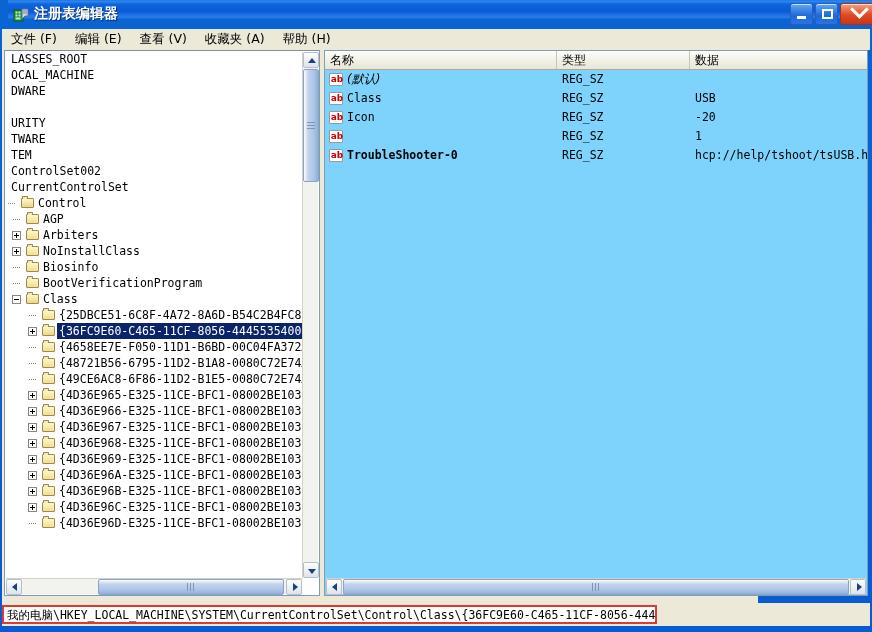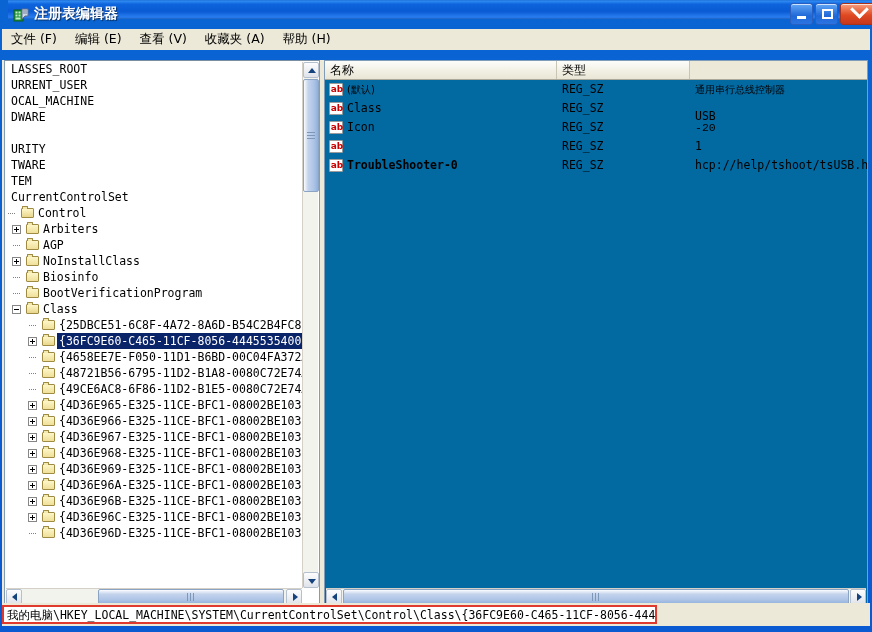--- a/index.html
+++ b/index.html
@@ -69,21 +69,21 @@
   }
   .menu-item{
     float:left;padding:3px 9px 3px 9px;
     color:#000;font-size:12.5px;line-height:14px;
     font-family:"DejaVu Sans","Liberation Sans",sans-serif;
     white-space:nowrap;cursor:default;
   }
 
   
   .client{
-    position:absolute;left:2px;top:60px;width:756px;height:553px;
+    position:absolute;left:2px;top:50px;width:756px;height:553px;
     background:#ece9d8;
     box-sizing:border-box;
   }
 
   
   .tree-pane{
     position:absolute;left:2px;top:0px;width:316px;height:546px;
     background:#ffffff;
     border:1px solid #7f9db9;
     border-top-color:#7b8fa3;
@@ -189,21 +189,21 @@
   .sb-thumb.horiz .sb-grip{margin-left:-4px;margin-top:-4px;width:8px;height:8px;}
   .sb-thumb.horiz .sb-grip:before{
     content:"";position:absolute;left:0;top:0;width:7px;height:8px;
     background:repeating-linear-gradient(to right,#7d97b8 0 1px,transparent 1px 3px);
   }
   .sb-track{position:absolute;background:#f3f3ed;}
 
   
   .list-pane{
     position:absolute;left:322px;top:0px;width:544px;height:546px;
-    background:#0369a1;border:1px solid #7f9db9;box-sizing:border-box;overflow:hidden;
+    background:#7dd3fc;border:1px solid #7f9db9;box-sizing:border-box;overflow:hidden;
   }
   .lv-header{
     position:absolute;left:0;top:0;right:0;height:19px;
     background:#ece9d8;border-bottom:1px solid #aca899;box-sizing:border-box;
   }
   .lv-col{
     position:absolute;top:0;height:18px;line-height:18px;
     background:linear-gradient(to bottom,#fdfdfb,#f1efe2 60%,#e9e6d6);
     border-right:1px solid #c9c5b4;box-sizing:border-box;
     padding-left:5px;color:#000;font-size:12px;
@@ -212,21 +212,21 @@
   }
   .lv-body{position:absolute;left:0;top:19px;right:0;bottom:0;overflow:hidden;}
   .lv-row{
     position:relative;height:19px;line-height:19px;white-space:nowrap;cursor:default;
   }
   .lv-cell{
     position:absolute;top:0;height:19px;line-height:19px;
     font-family:"DejaVu Sans Mono","Liberation Mono",monospace;
     font-size:11.5px;color:#000;white-space:nowrap;overflow:hidden;
   }
-  .lv-cell.cjk{font-family:"DejaVu Sans","Liberation Sans",sans-serif;font-size:10px;}
+  .lv-cell.cjk{font-family:"DejaVu Sans","Liberation Sans",sans-serif;font-size:12px;font-style:italic;}
   .ab-icon{
     position:absolute;left:4px;top:3px;width:14px;height:13px;
     background:#ffffff;border:1px solid #9a9a9a;box-sizing:border-box;
     border-radius:1px;
   }
   .ab-icon:before{
     content:"ab";position:absolute;left:0;top:-1px;width:14px;
     text-align:center;color:#cc0000;font-size:9px;font-weight:bold;
     line-height:13px;font-family:"DejaVu Sans","Liberation Sans",sans-serif;
   }
@@ -309,31 +309,31 @@
       <div class="menu-item">查看 (V)</div>
       <div class="menu-item">收藏夹 (A)</div>
       <div class="menu-item">帮助 (H)</div>
     </div>
 
     <div class="client">
 
       <div class="tree-pane">
         <div class="tree-vp" id="tree-viewport">
             <div class="tree-row"><span class="spacer" style="width:4px"></span><span class="tree-label">LASSES_ROOT</span></div>
-            <div class="tree-row"><span class="spacer" style="width:4px"></span><span class="tree-label">URRENT_USER</span></div>
             <div class="tree-row"><span class="spacer" style="width:4px"></span><span class="tree-label">OCAL_MACHINE</span></div>
             <div class="tree-row"><span class="spacer" style="width:4px"></span><span class="tree-label">DWARE</span></div>
             <div class="tree-row"><span class="spacer" style="width:4px"></span><span class="tree-label"></span></div>
             <div class="tree-row"><span class="spacer" style="width:4px"></span><span class="tree-label">URITY</span></div>
             <div class="tree-row"><span class="spacer" style="width:4px"></span><span class="tree-label">TWARE</span></div>
             <div class="tree-row"><span class="spacer" style="width:4px"></span><span class="tree-label">TEM</span></div>
+            <div class="tree-row"><span class="spacer" style="width:4px"></span><span class="tree-label">ControlSet002</span></div>
             <div class="tree-row"><span class="spacer" style="width:4px"></span><span class="tree-label">CurrentControlSet</span></div>
             <div class="tree-row"><span class="spacer" style="width:-11px"></span><span class="dash"></span><span class="folder open"><i></i></span><span class="tree-label">Control</span></div>
+            <div class="tree-row"><span class="spacer" style="width:5px"></span><span class="dash"></span><span class="folder"><i></i></span><span class="tree-label">AGP</span></div>
             <div class="tree-row"><span class="spacer" style="width:5px"></span><span class="expander plus"><b></b></span><span class="folder"><i></i></span><span class="tree-label">Arbiters</span></div>
-            <div class="tree-row"><span class="spacer" style="width:5px"></span><span class="dash"></span><span class="folder"><i></i></span><span class="tree-label">AGP</span></div>
             <div class="tree-row"><span class="spacer" style="width:5px"></span><span class="expander plus"><b></b></span><span class="folder"><i></i></span><span class="tree-label">NoInstallClass</span></div>
             <div class="tree-row"><span class="spacer" style="width:5px"></span><span class="dash"></span><span class="folder"><i></i></span><span class="tree-label">Biosinfo</span></div>
             <div class="tree-row"><span class="spacer" style="width:5px"></span><span class="dash"></span><span class="folder"><i></i></span><span class="tree-label">BootVerificationProgram</span></div>
             <div class="tree-row"><span class="spacer" style="width:5px"></span><span class="expander minus"><b></b></span><span class="folder open"><i></i></span><span class="tree-label">Class</span></div>
             <div class="tree-row"><span class="spacer" style="width:21px"></span><span class="dash"></span><span class="folder"><i></i></span><span class="tree-label">{25DBCE51-6C8F-4A72-8A6D-B54C2B4FC835}</span></div>
             <div class="tree-row sel"><span class="spacer" style="width:21px"></span><span class="expander plus"><b></b></span><span class="folder open"><i></i></span><span class="tree-label">{36FC9E60-C465-11CF-8056-444553540000}</span></div>
             <div class="tree-row"><span class="spacer" style="width:21px"></span><span class="dash"></span><span class="folder"><i></i></span><span class="tree-label">{4658EE7E-F050-11D1-B6BD-00C04FA372A7}</span></div>
             <div class="tree-row"><span class="spacer" style="width:21px"></span><span class="dash"></span><span class="folder"><i></i></span><span class="tree-label">{48721B56-6795-11D2-B1A8-0080C72E74A2}</span></div>
             <div class="tree-row"><span class="spacer" style="width:21px"></span><span class="dash"></span><span class="folder"><i></i></span><span class="tree-label">{49CE6AC8-6F86-11D2-B1E5-0080C72E74A2}</span></div>
             <div class="tree-row"><span class="spacer" style="width:21px"></span><span class="expander plus"><b></b></span><span class="folder"><i></i></span><span class="tree-label">{4D36E965-E325-11CE-BFC1-08002BE10318}</span></div>
@@ -363,39 +363,39 @@
           <div class="sb-thumb horiz" style="left:92px;top:0;width:186px;height:16px;">
             <span class="sb-grip"></span>
           </div>
         </div>
       </div>
 
       <div class="list-pane">
         <div class="lv-header" id="lv-header">
             <div class="lv-col" style="left: 0px; width: 232px;">名称</div>
             <div class="lv-col" style="left: 232px; width: 133px;">类型</div>
+            <div class="lv-col" style="left: 365px; width: 179px;">数据</div>
           </div>
         <div class="lv-body" id="lv-body">
             <div class="lv-row">
               <span class="ab-icon"></span>
               <span class="lv-cell cjk" style="left: 22px; width: 210px;">(默认)</span>
               <span class="lv-cell" style="left: 237px; width: 128px;">REG_SZ</span>
-              <span class="lv-cell cjk" style="left: 370px; width: 174px;">通用串行总线控制器</span>
             </div>
             <div class="lv-row">
               <span class="ab-icon"></span>
               <span class="lv-cell" style="left: 22px; width: 210px;">Class</span>
               <span class="lv-cell" style="left: 237px; width: 128px;">REG_SZ</span>
-              <span class="lv-cell" style="left: 370px; width: 174px; margin-top: 8px;">USB</span>
+              <span class="lv-cell" style="left: 370px; width: 174px;">USB</span>
             </div>
             <div class="lv-row">
               <span class="ab-icon"></span>
               <span class="lv-cell" style="left: 22px; width: 210px;">Icon</span>
               <span class="lv-cell" style="left: 237px; width: 128px;">REG_SZ</span>
-              <span class="lv-cell" style="left: 370px; width: 174px; font-family: Liberation Mono, monospace;">-20</span>
+              <span class="lv-cell" style="left: 370px; width: 174px;">-20</span>
             </div>
             <div class="lv-row">
               <span class="ab-icon"></span>
               <span class="lv-cell" style="left: 237px; width: 128px;">REG_SZ</span>
               <span class="lv-cell" style="left: 370px; width: 174px;">1</span>
             </div>
             <div class="lv-row">
               <span class="ab-icon"></span>
               <span class="lv-cell" style="left: 22px; width: 210px; font-weight: bold;">TroubleShooter-0</span>
               <span class="lv-cell" style="left: 237px; width: 128px;">REG_SZ</span>

